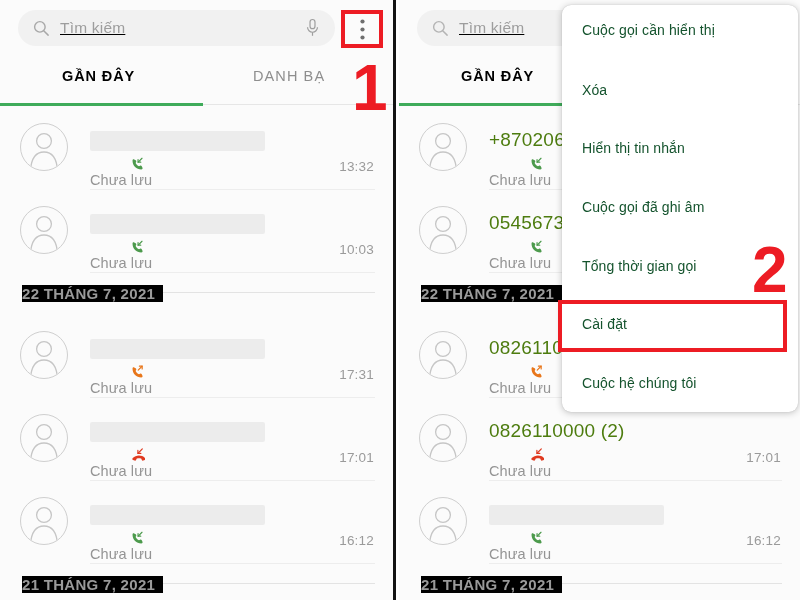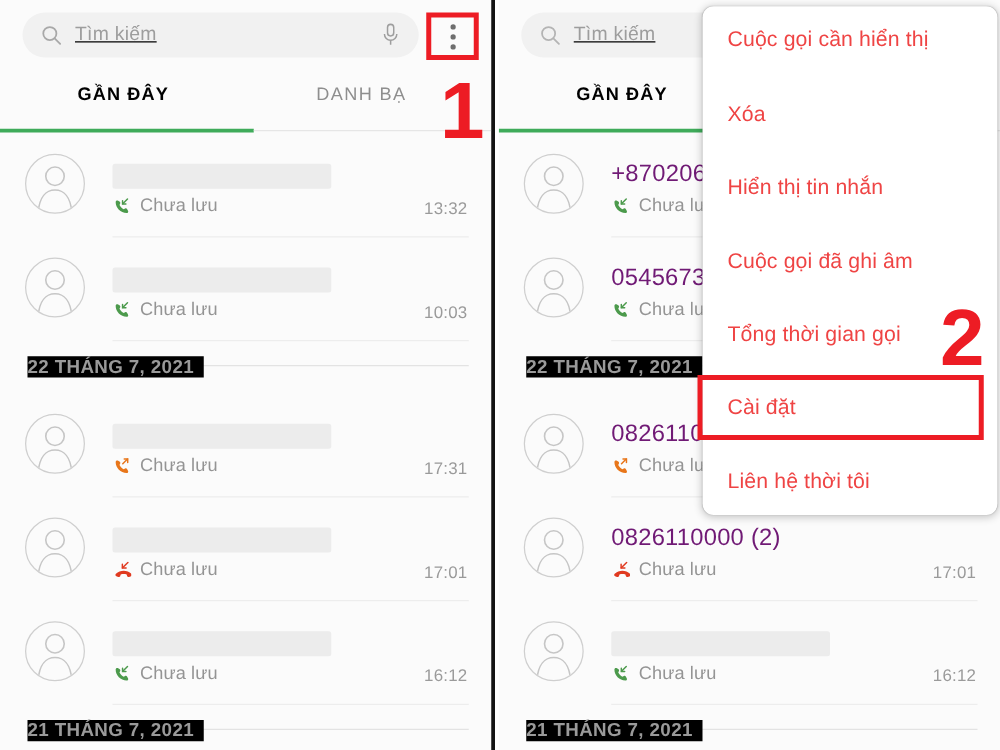--- a/index.html
+++ b/index.html
@@ -68,46 +68,46 @@
     position:absolute; left:20px; top:16px; width:48px; height:48px;
     border:1.3px solid #cfcfcf; border-radius:50%;
     display:flex; align-items:flex-end; justify-content:center; overflow:hidden;
   }
   .row .name-redact {
     position:absolute; left:90px; top:24px; height:20px; width:175px;
     background:#ececec; border-radius:2px;
   }
   .row .name-text {
     position:absolute; left:90px; top:22px;
-    font-size:19px; color:#701a75; letter-spacing:.2px; white-space:nowrap;
+    font-size:19px; color:#4d7c0f; letter-spacing:.2px; white-space:nowrap;
   }
   .row .sub {
     position:absolute; left:90px; top:50px;
-    display:flex; align-items:flex-end; white-space:nowrap;
+    display:flex; align-items:flex-end; white-space:nowrap;flex-direction:column;
   }
   .row .sub .calltype { width:15px; height:15px; margin-right:7px; flex:none; }
   .row .sub .sub-txt { font-size:14.5px; color:#949494; letter-spacing:.1px; }
   .row .time {
     position:absolute; right:19px; top:52px;
     font-size:13.5px; color:#9a9a9a; letter-spacing:.2px;
   }
   .row .divider {
     position:absolute; left:90px; right:18px; bottom:0; height:1px; background:#ededed;
   }
 
   
   #popup-menu {
     position:absolute; left:562px; top:5px; width:236px; height:407px;
     background:#ffffff; border-radius:9px;
     box-shadow:0 1px 7px rgba(0,0,0,.24), 0 0 1px rgba(0,0,0,.2);
     z-index:40; overflow:hidden;
   }
   .menu-item {
     position:absolute; left:20px; right:10px;
-    font-size:17px; color:#ef4444; letter-spacing:.1px; white-space:nowrap;
+    font-size:14px; color:#14532d; letter-spacing:.1px; white-space:nowrap;
   }
 
   
   .anno-box {
     position:absolute; border:4px solid #ed1c24; z-index:60; pointer-events:none;
   }
   #anno-box-1 { left:341px; top:10px;  width:42px;  height:38px; }
   #anno-box-2 { left:558px; top:300px; width:229px; height:52px; }
   .anno-num {
     position:absolute; z-index:61;
@@ -404,20 +404,20 @@
       </div>
   </div>
 
   <div id="popup-menu">
       <div class="menu-item" style="top:17px">Cuộc gọi cần hiển thị</div>
       <div class="menu-item" style="top:77px">Xóa</div>
       <div class="menu-item" style="top:135px">Hiển thị tin nhắn</div>
       <div class="menu-item" style="top:194px">Cuộc gọi đã ghi âm</div>
       <div class="menu-item" style="top:253px">Tổng thời gian gọi</div>
       <div class="menu-item" style="top:311px">Cài đặt</div>
-      <div class="menu-item" style="top:370px">Liên hệ thời tôi</div>
+      <div class="menu-item" style="top:370px">Cuộc hệ chúng tôi</div>
     </div>
 
   <div class="anno-box" id="anno-box-1"></div>
   <div class="anno-box" id="anno-box-2"></div>
   <div class="anno-num" id="anno-num-1">1</div>
   <div class="anno-num" id="anno-num-2">2</div>
 </div>
 
 </body></html>

